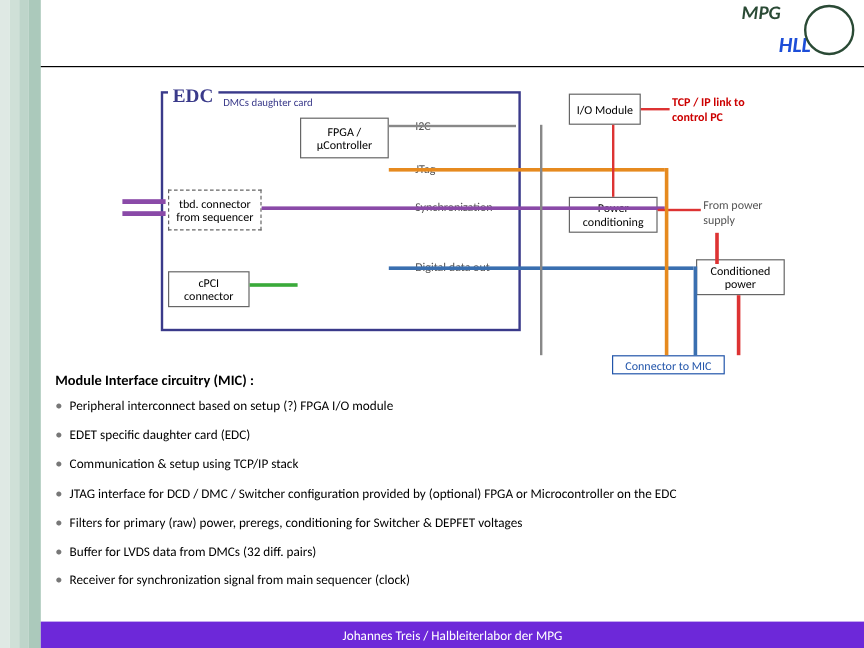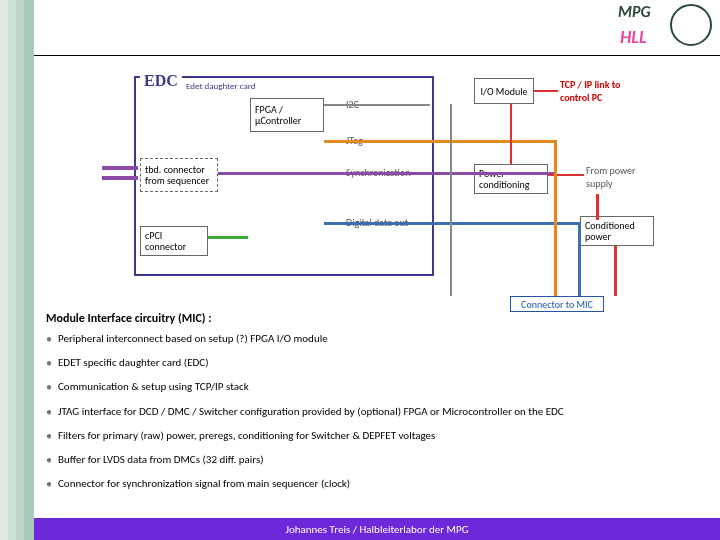--- a/index.html
+++ b/index.html
@@ -26,32 +26,32 @@
   }
   .title {
     position: absolute; left: 0; right: 0; top: 6px;
     text-align: center; font-size: 26px; font-weight: 700;
     color: #000;
   }
   .logo-box {
     position: absolute; right: 6px; top: 2px; width: 102px; height: 52px;
   }
   .logo-mpg { font-style: italic; font-weight: 700; font-size: 16px; color:#2a4a35; position:absolute; top:0; left:6px;}
-  .logo-hll { font-style: italic; font-weight: 700; font-size: 18px; color:#ec4899; position:absolute; top:24px; left:8px;}
+  .logo-hll { font-style: italic; font-weight: 700; font-size: 18px; color:#1d4ed8; position:absolute; top:24px; left:37px;}
   .logo-circ {
     position:absolute; right:2px; top:2px; width:42px; height:42px;
     border:2px solid #2a4a35; border-radius:50%;
   }
 
   .diagram {
     position: absolute; left: 110px; top: 76px; width: 560px; height: 236px;
   }
   .box {
     position: absolute; border: 1.5px solid #666; background: #fff;
-    font-size: 10px; text-align: left; display:flex;
+    font-size: 10px; text-align: center; display:flex;
     align-items:center; justify-content:center; padding:2px 4px;
     line-height: 1.1;
   }
   .edc-frame { position:absolute; left:24px; top:0; width:300px; height:200px;
     border:2px solid #3a3a8a; }
   .edc-title { position:absolute; left:30px; top:-4px; background:#fff;
     font-size:16px; font-weight:700; color:#3a3a8a; padding:0 4px;font-family:Liberation Serif, serif; }
   .edc-sub { position:absolute; left:76px; top:4px; font-size:9px; color:#3a3a8a; }
 
   .lbl { position:absolute; font-size:10px; color:#555; }
@@ -101,21 +101,21 @@
     <span class="logo-mpg">MPG</span>
     <span class="logo-hll">HLL</span>
     <div class="logo-circ"></div>
   </div>
 </div>
 
 <div class="diagram">
 
   <div class="edc-frame"></div>
   <span class="edc-title">EDC</span>
-  <span class="edc-sub">Edet daughter card</span>
+  <span class="edc-sub">DMCs daughter card</span>
 
   <div class="box" style="left:140px; top:22px; width:74px; height:34px">FPGA / µController</div>
   <div class="box" style="left:30px; top:82px; width:78px; height:34px; border-style:dashed">tbd. connector from sequencer</div>
   <div class="box" style="left:30px; top:150px; width:68px; height:30px">cPCI connector</div>
 
   <div class="box" style="left:364px; top:2px; width:60px; height:26px">I/O Module</div>
   <div class="box" style="left:364px; top:88px; width:74px; height:30px">Power conditioning</div>
   <div class="box" style="left:470px; top:140px; width:74px; height:30px">Conditioned power</div>
   <div class="box" style="left:400px; top:220px; width:94px; height:16px; border-color:#2255aa; color:#2255aa">Connector to MIC</div>
 
@@ -148,18 +148,18 @@
 
 <div class="section-title">Module Interface circuitry (MIC) :</div>
 
 <ul class="bullets">
   <li>Peripheral interconnect based on setup (?) FPGA I/O module</li>
   <li>EDET specific daughter card (EDC)</li>
   <li>Communication &amp; setup using TCP/IP stack</li>
   <li>JTAG interface for DCD / DMC / Switcher configuration provided by (optional) FPGA or Microcontroller on the EDC</li>
   <li>Filters for primary (raw) power, preregs, conditioning for Switcher &amp; DEPFET voltages</li>
   <li>Buffer for LVDS data from DMCs (32 diff. pairs)</li>
-  <li>Connector for synchronization signal from main sequencer (clock)</li>
+  <li>Receiver for synchronization signal from main sequencer (clock)</li>
 </ul>
 
 <div class="footer">
   <span>Johannes Treis / Halbleiterlabor der MPG</span>
 </div>
 
 </body></html>

